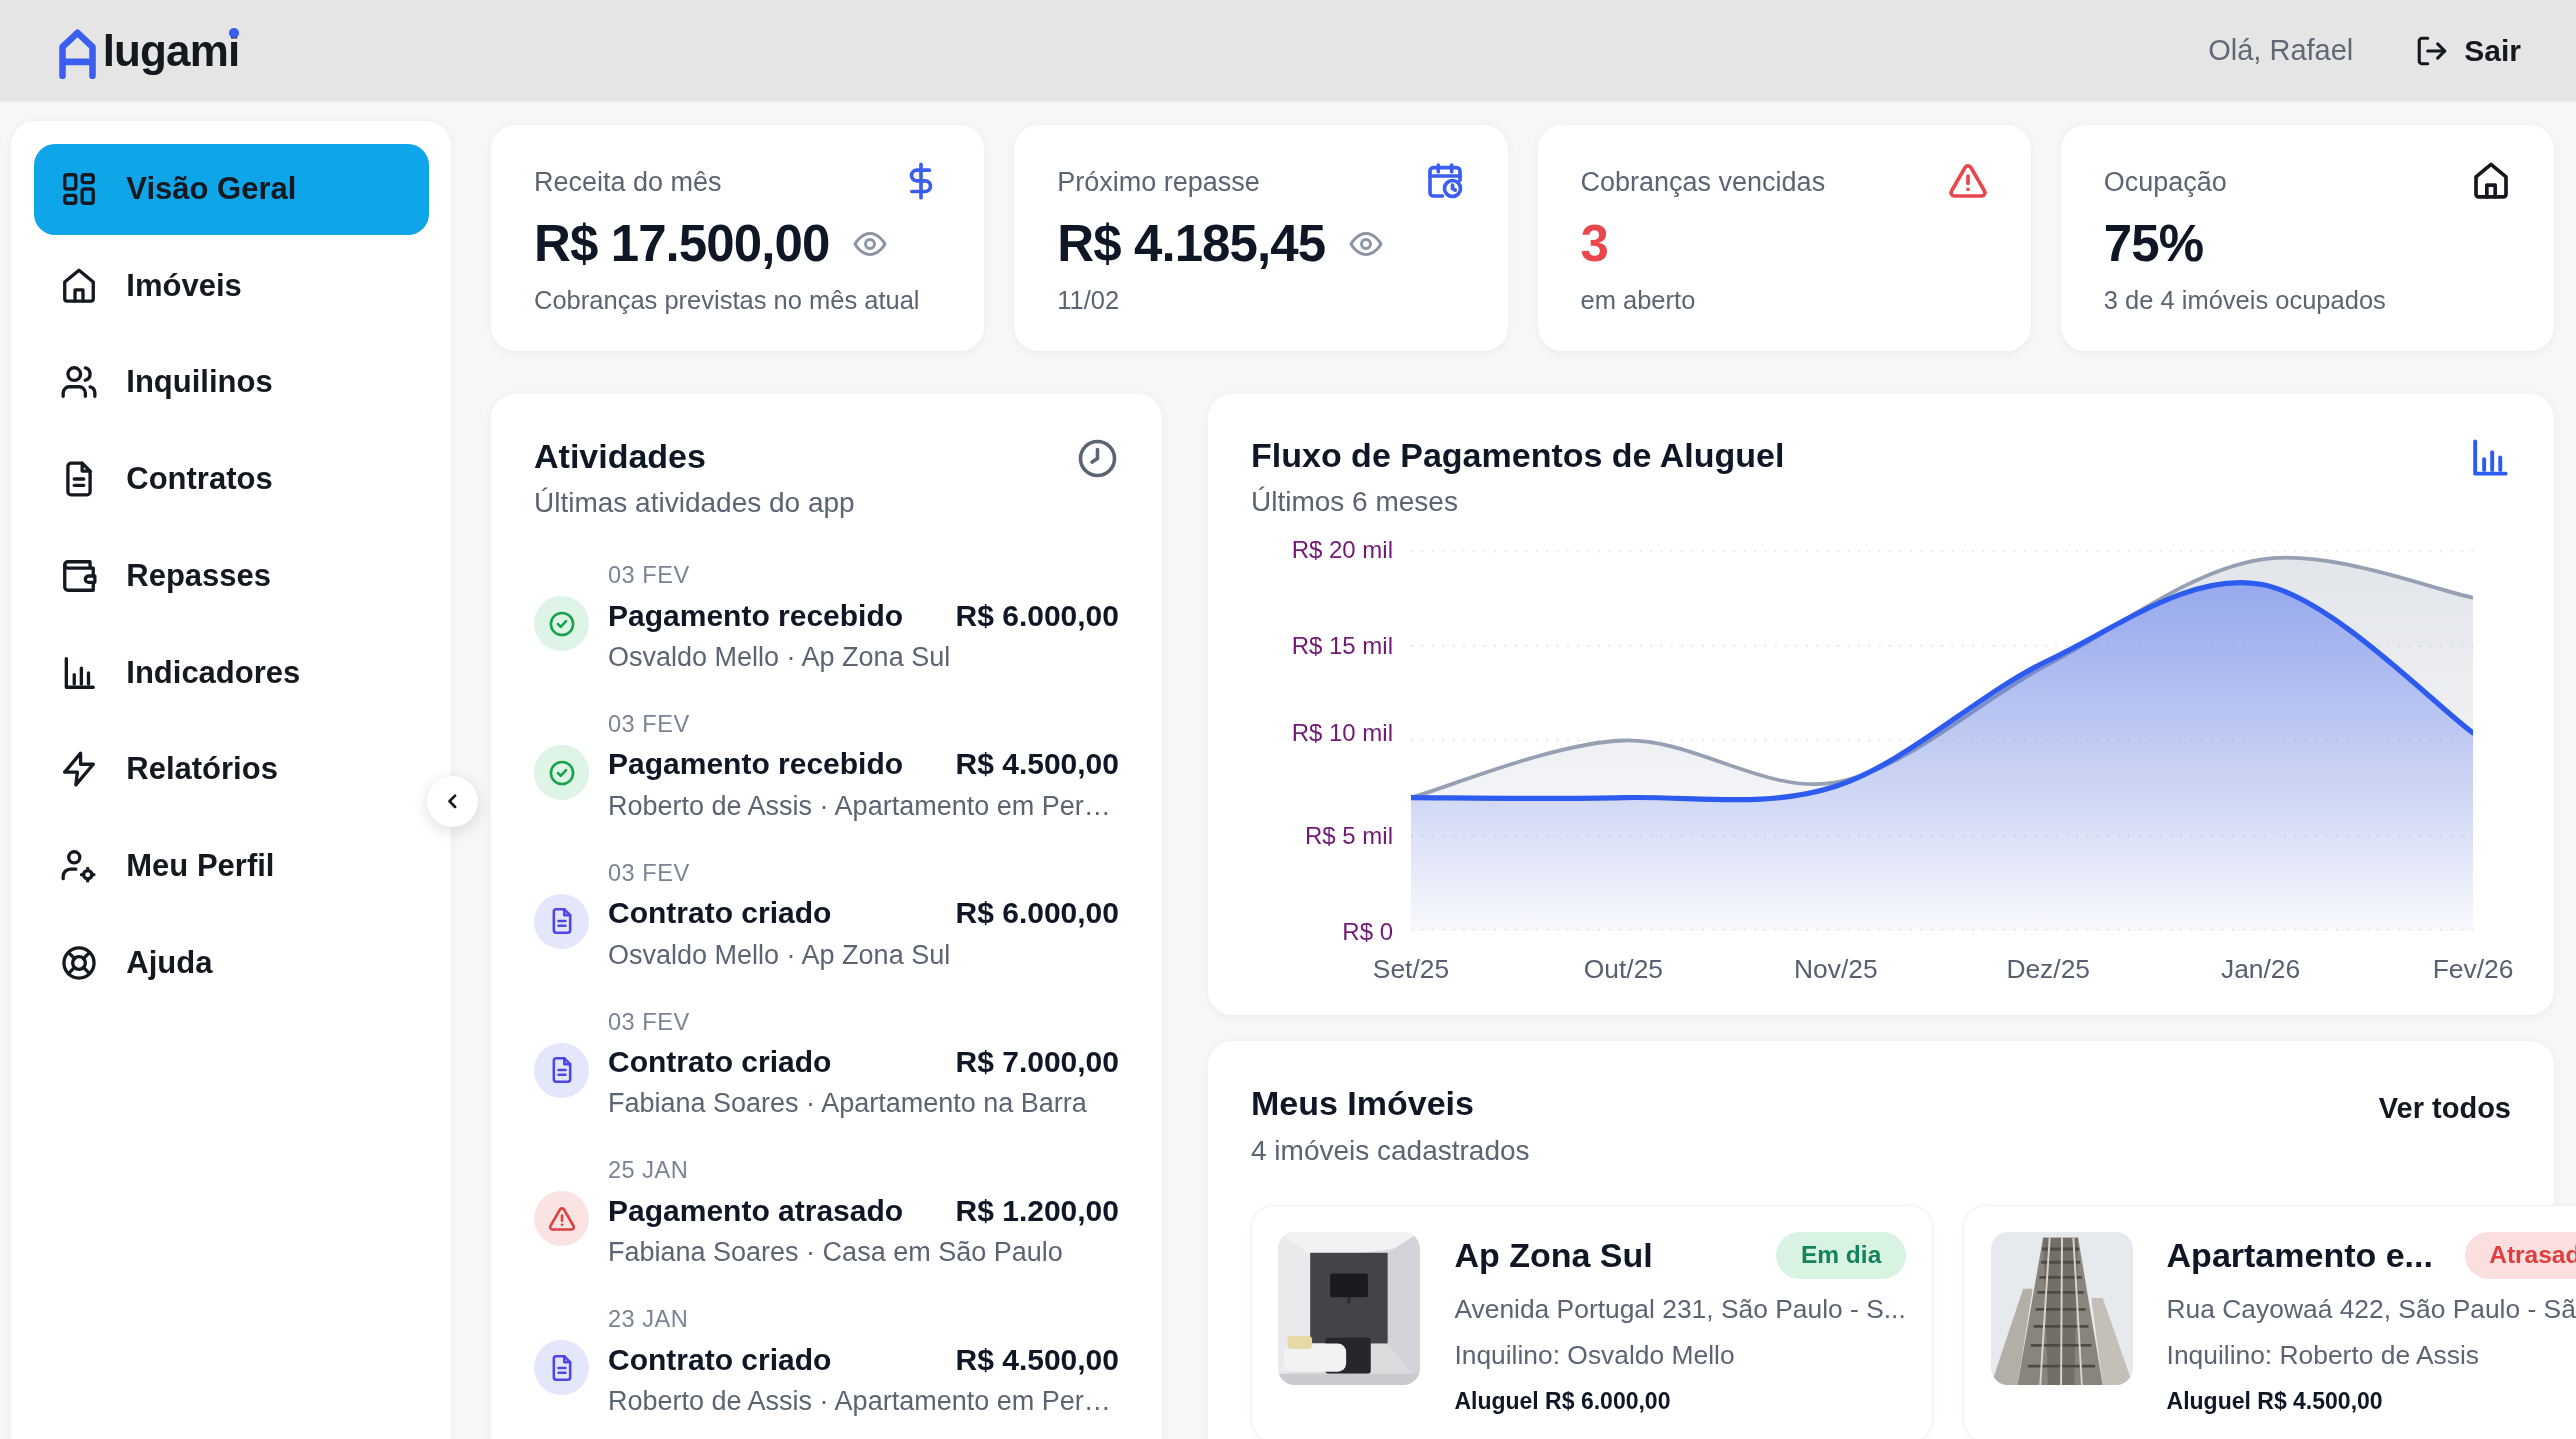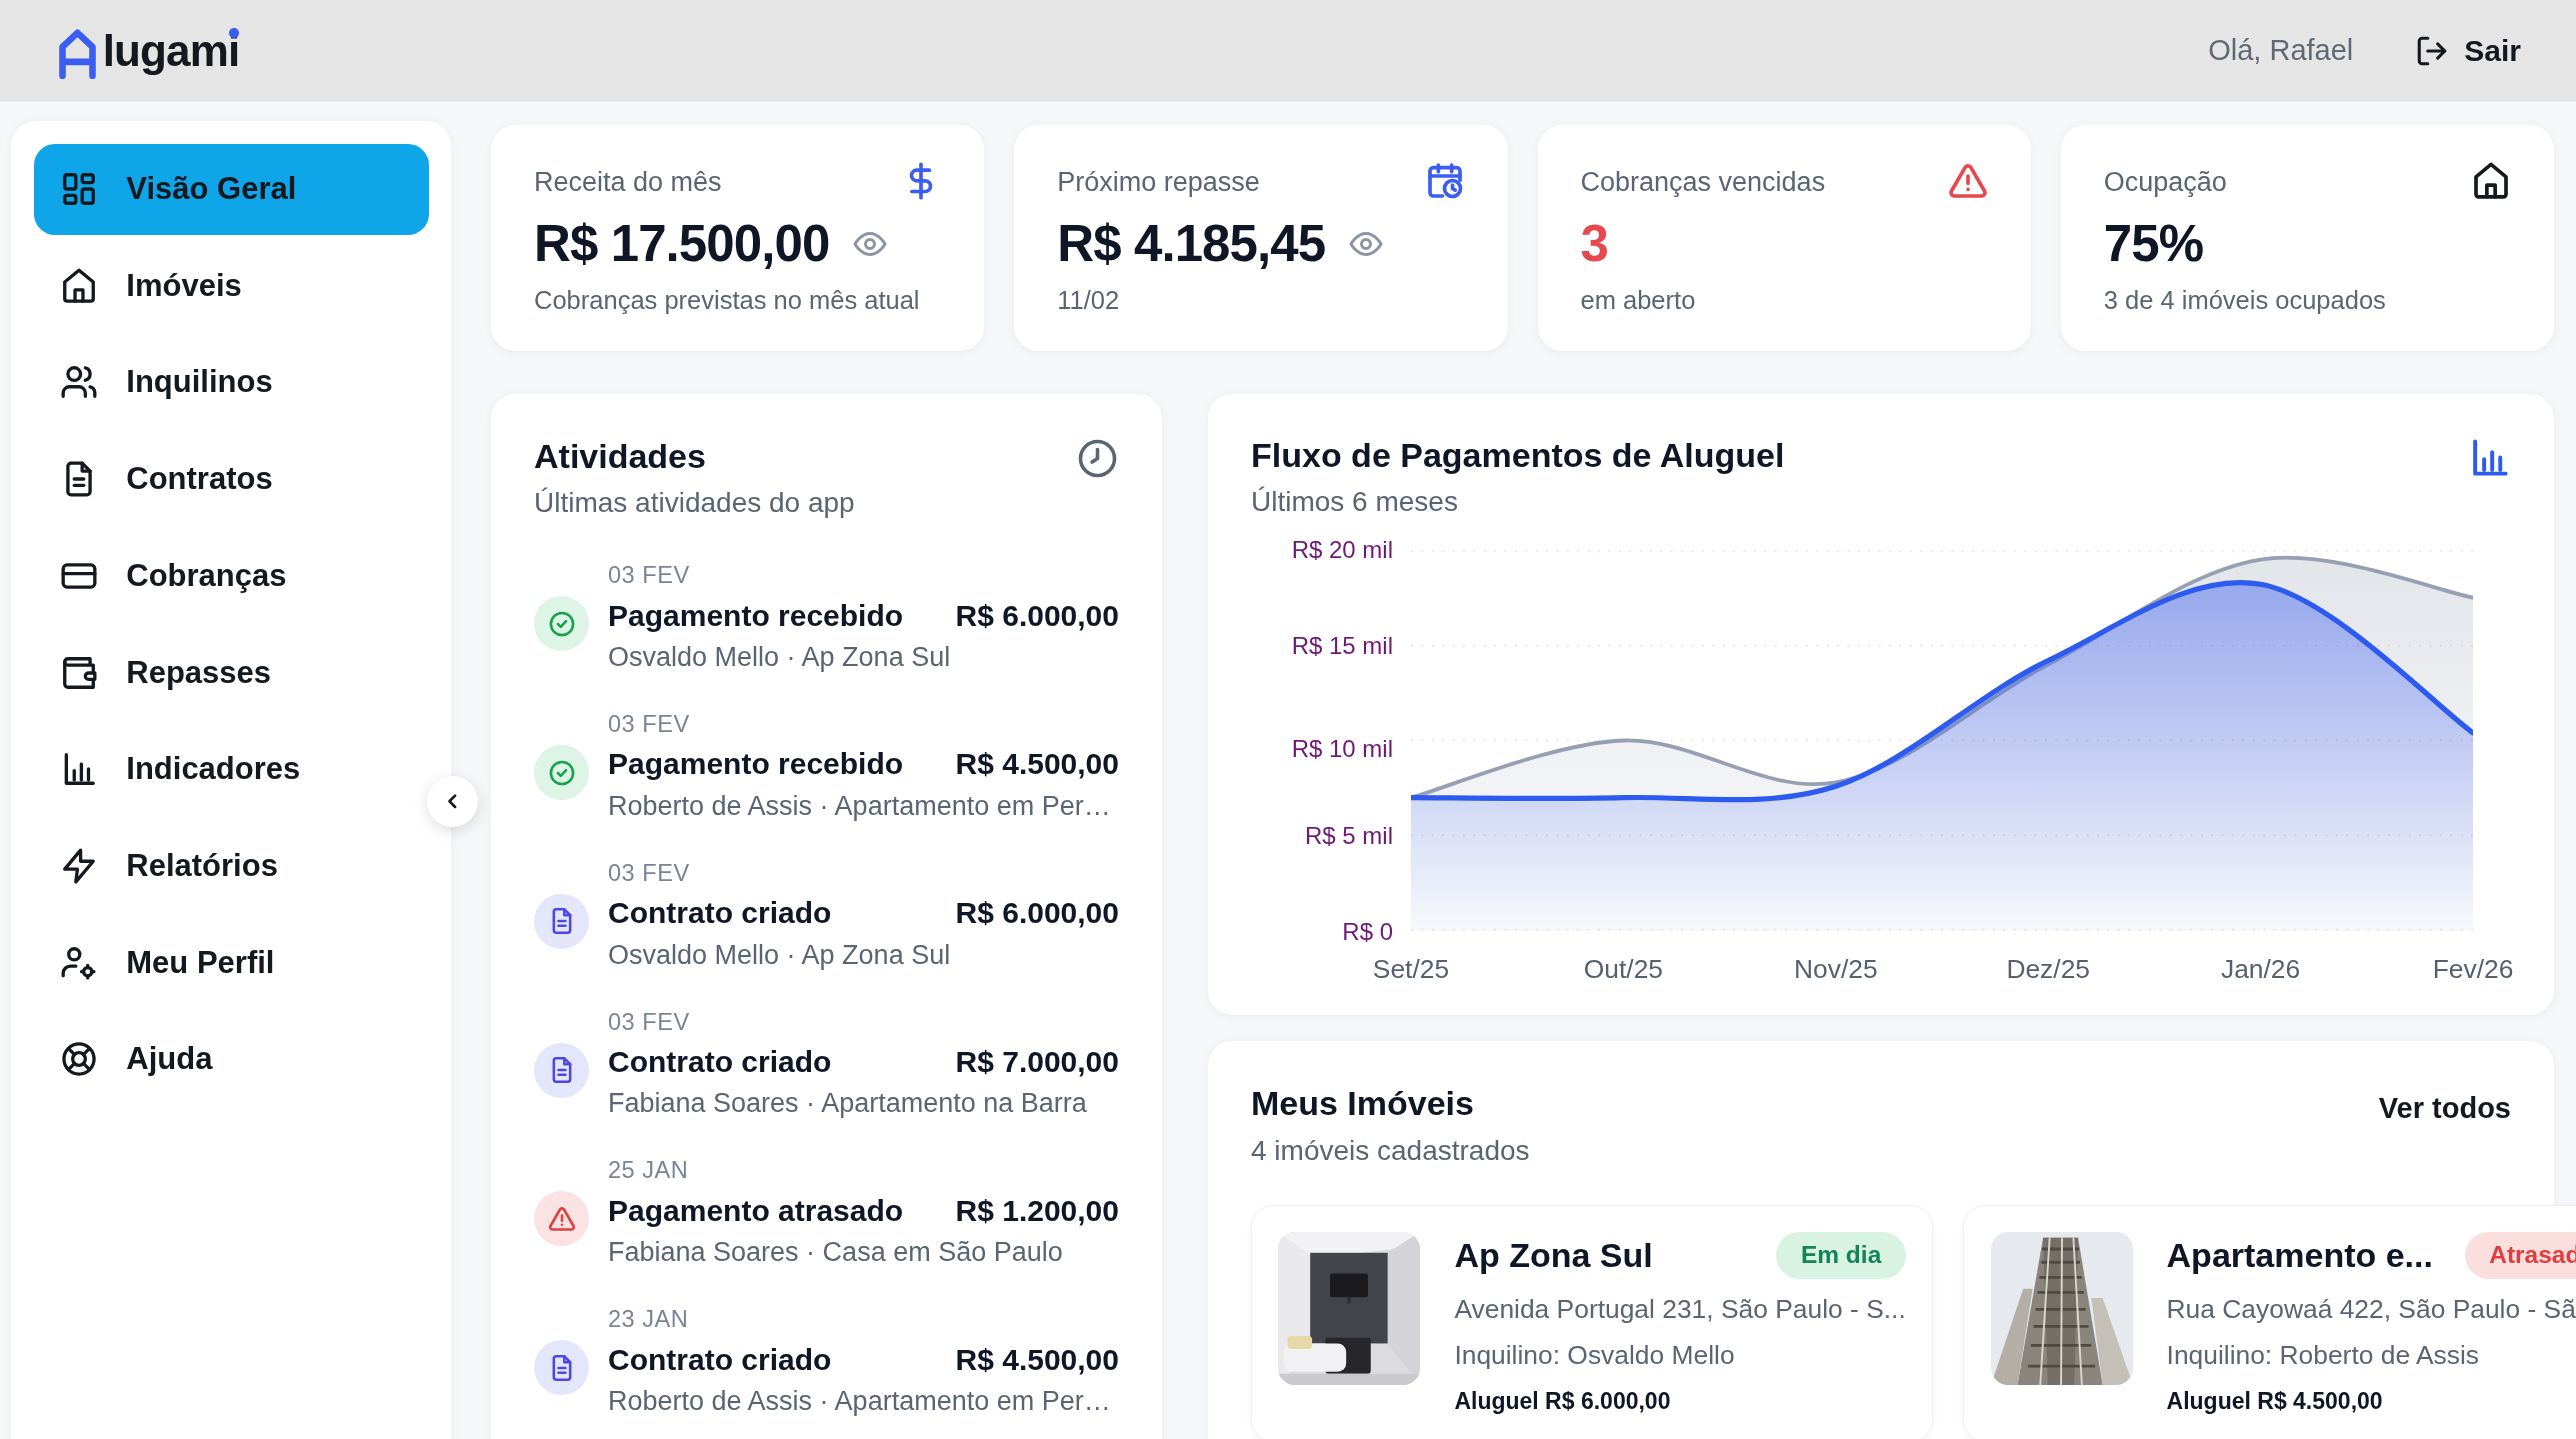--- a/index.html
+++ b/index.html
@@ -103,21 +103,21 @@
   
   .right-col { width:1346px; }
   .chart-card { width:1346px; padding:42px 43px 34px 43px; height:621px; }
   .chart-wrap { position:relative; margin-top:22.6px; height:443px; }
   .chart-area { position:absolute; left:160px; right:38px; top:9.4px; height:381px; }
   .chart-area svg { width:100%; height:100%; }
   .ylab {
     position:absolute; left:0; width:142px; text-align:right;
     font-size:24px; color:#701a75; transform:translateY(-50%);
   }
-  .ylab.y0{top:9.4px;} .ylab.y1{top:105px;} .ylab.y2{top:208px;} .ylab.y3{top:295px;} .ylab.y4{top:391px;}
+  .ylab.y0{top:9.4px;} .ylab.y1{top:105px;} .ylab.y2{top:192px;} .ylab.y3{top:295px;} .ylab.y4{top:391px;}
   .x-row { position:absolute; left:160px; right:38px; top:413px; height:38px; }
   .xlab { position:absolute; transform:translateX(-50%); font-size:26.4px; color:#566070; white-space:nowrap; }
   .xlab.x0{left:0%;} .xlab.x1{left:20%;} .xlab.x2{left:40%;} .xlab.x3{left:60%;} .xlab.x4{left:80%;} .xlab.x5{left:100%;}
 
   
   .props-card { width:1346px; margin-top:26.4px; padding:43px 43px; height:585px; }
   .ver-todos { font-size:29px; font-weight:600; color:#14181f; background:none; border:none; cursor:pointer; font-family:inherit; padding-top:7.5px; }
   .props { display:grid; grid-template-columns:1fr 1fr; gap:30px; margin-top:38px; }
   .prop {
     border:1.9px solid #eef0f3; border-radius:22.6px; background:#fff;
@@ -188,27 +188,20 @@
     <span class="nav-label">Inquilinos</span>
   </div>
   <div class="nav-item">
     <svg class="nav-ic" viewBox="0 0 24 24" fill="none" stroke="#14181f" stroke-width="2.1" stroke-linecap="round" stroke-linejoin="round">
       <path d="M14 2H7a2 2 0 0 0-2 2v16a2 2 0 0 0 2 2h10a2 2 0 0 0 2-2V7Z"></path>
       <polyline points="14 2 14 7 19 7"></polyline>
         <line x1="9" y1="12" x2="15" y2="12"></line>
         <line x1="9" y1="16" x2="15" y2="16"></line>
     </svg>
     <span class="nav-label">Contratos</span>
-  </div>
-  <div class="nav-item">
-    <svg class="nav-ic" viewBox="0 0 24 24" fill="none" stroke="#14181f" stroke-width="2.1" stroke-linecap="round" stroke-linejoin="round">
-      <rect x="2" y="5" width="20" height="14" rx="2.5"></rect>
-        <line x1="2" y1="10.5" x2="22" y2="10.5"></line>
-    </svg>
-    <span class="nav-label">Cobranças</span>
   </div>
   <div class="nav-item">
     <svg class="nav-ic" viewBox="0 0 24 24" fill="none" stroke="#14181f" stroke-width="2.1" stroke-linecap="round" stroke-linejoin="round">
       <path d="M21 12V7H5a2 2 0 0 1 0-4h14v4"></path>
         <path d="M3 5v14a2 2 0 0 0 2 2h16v-5"></path>
       <path d="M18 12a2 2 0 0 0 0 4h4v-4Z"></path>
     </svg>
     <span class="nav-label">Repasses</span>
   </div>
   <div class="nav-item">

